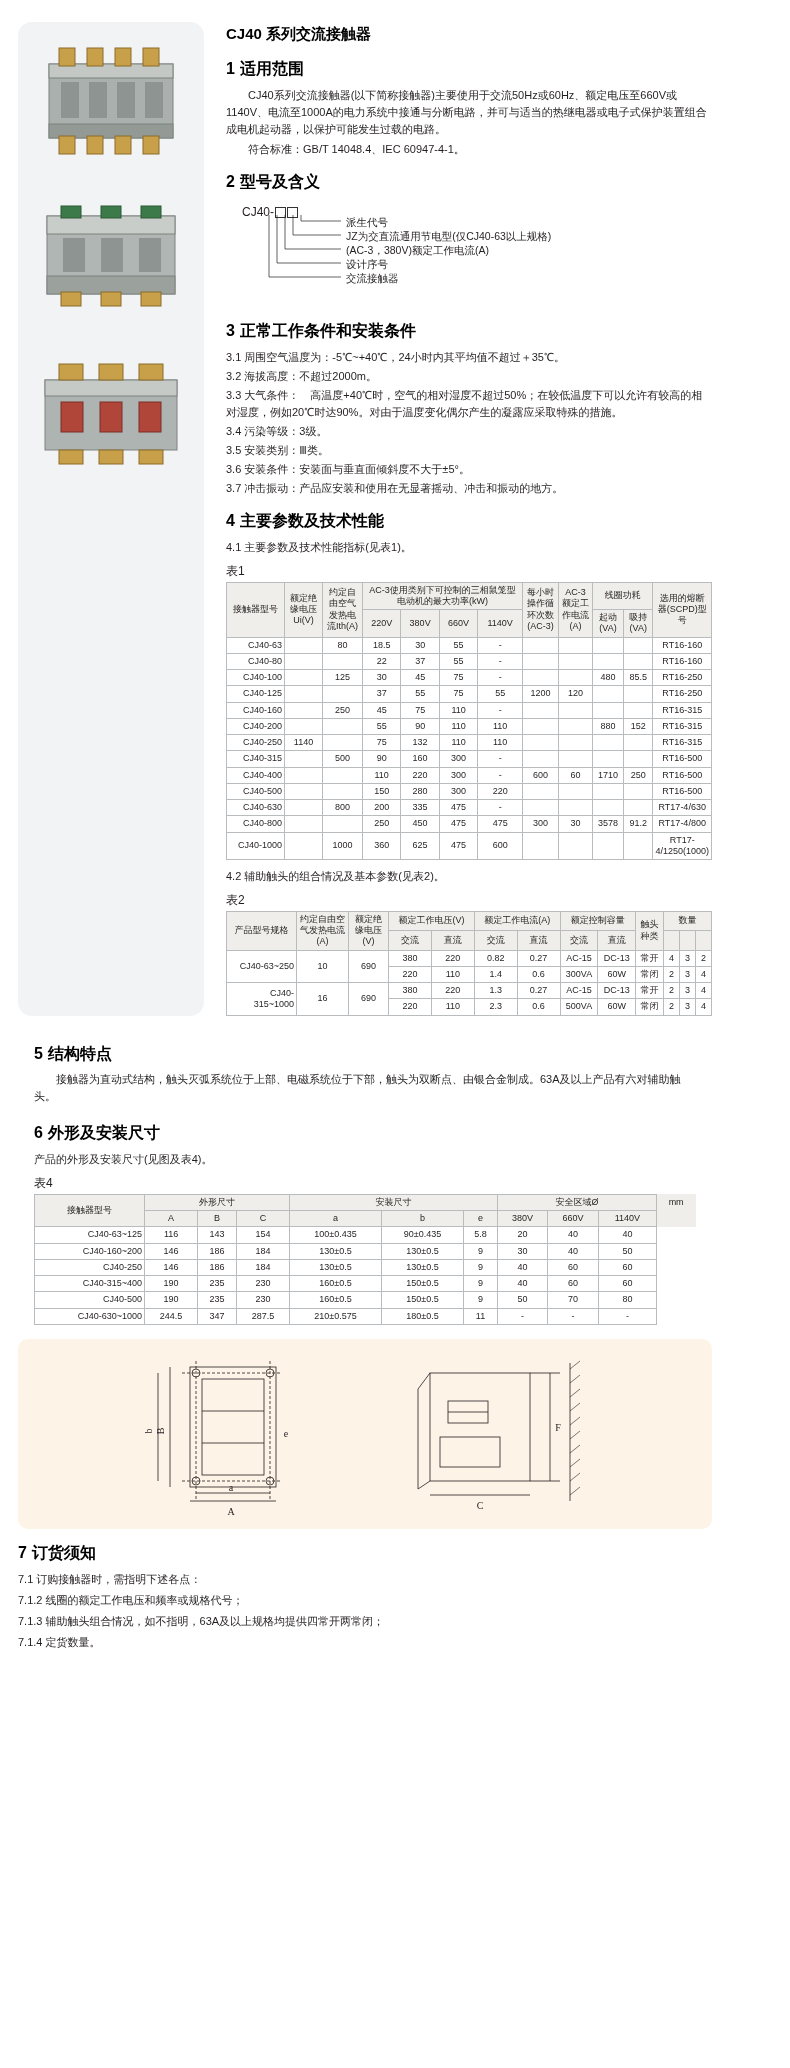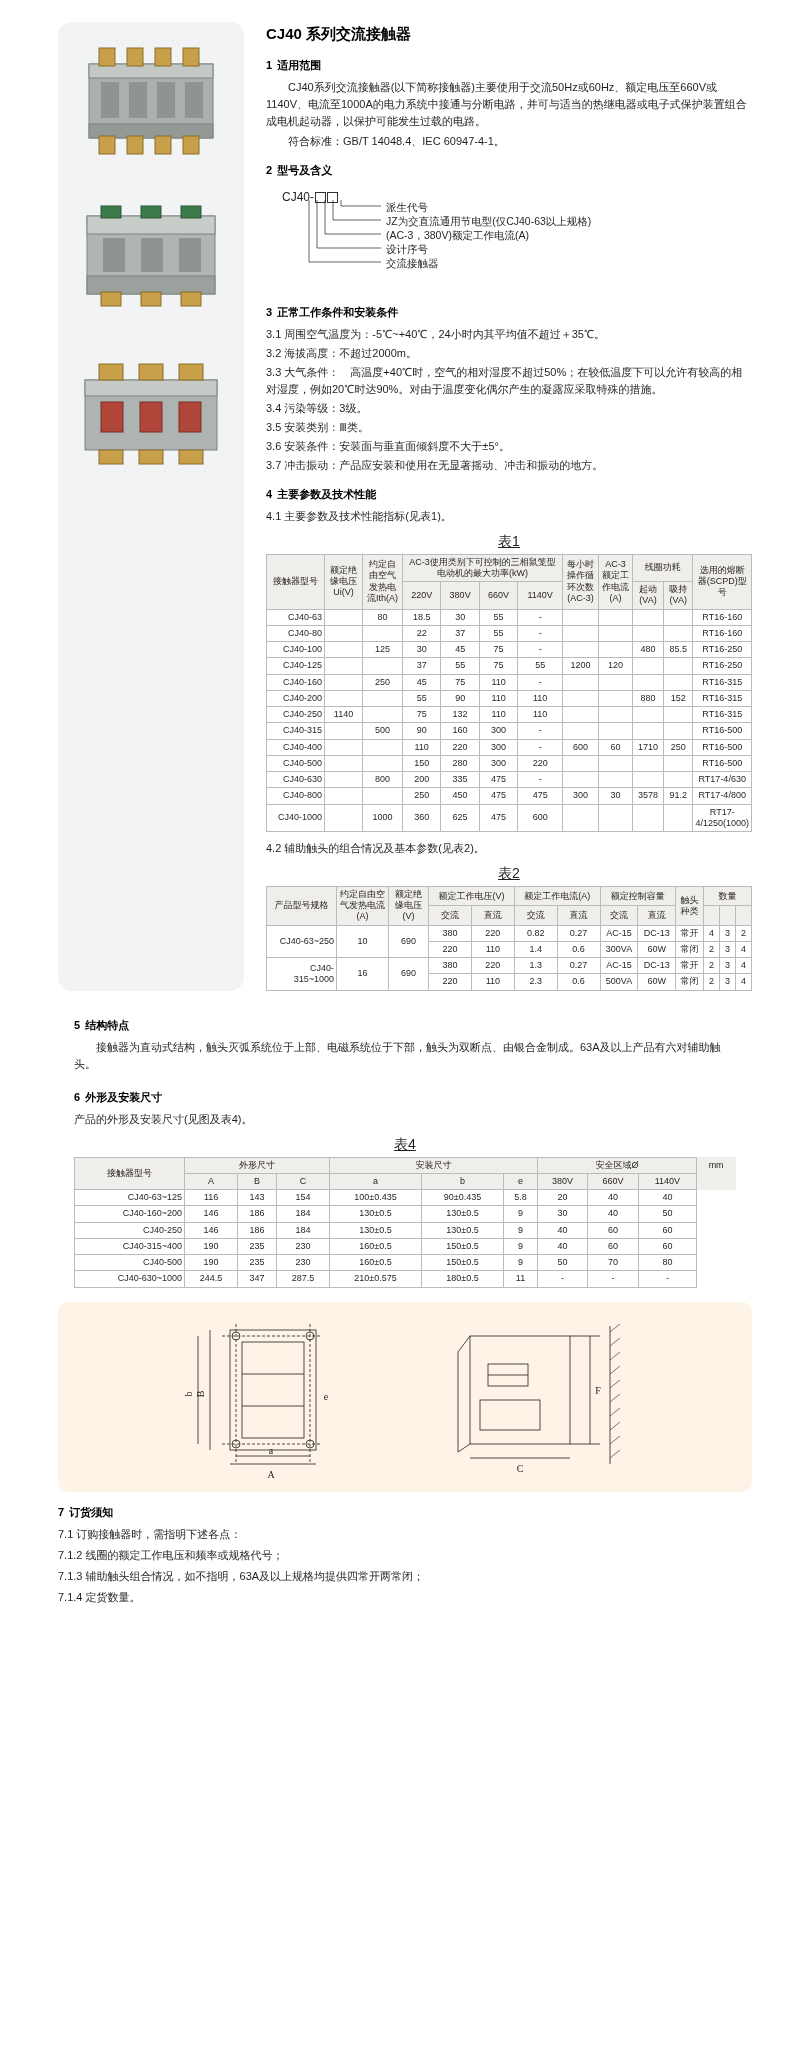--- a/index.html
+++ b/index.html
@@ -5,60 +5,60 @@
   * { box-sizing: border-box; }
   html, body { margin:0; padding:0; }
   body {
     width: 790px;
     background: #ffffff;
     font-family: "Liberation Sans", sans-serif;
     color: #231f20;
     font-size: 11px;
     line-height: 1.55;
   }
-  .page { position: relative; width: 730px; padding: 0 0 24px 0; margin-left: 40px; }
+  .page { position: relative; width: 730px; padding: 0 0 24px 0; }
 
   
   .top { display: flex; padding: 22px 18px 10px 18px; }
   .photo-col {
     width: 186px;
     flex: 0 0 186px;
     background: #f2f3f4;
     border-radius: 14px;
     padding: 12px 6px;
     display: flex;
     flex-direction: column;
     align-items: center;
     gap: 26px;
   }
   .photo { width: 160px; }
   .text-col { flex: 1 1 auto; padding-left: 22px; }
 
   h1.title { font-size: 15px; margin: 0 0 12px 0; font-weight: bold; color:#000; }
   h2.sect {
-    font-size: 11px; font-weight: bold; color: #000;
+    font-size: 16px; font-weight: bold; color: #000;
     margin: 12px 0 5px 0;
   }
   h2.sect .num { margin-right: 5px; }
   p.para { margin: 3px 0; text-indent: 2em; }
   p.flat { margin: 3px 0; }
   .indent1 { margin: 2px 0 2px 0; }
 
   
   .model { margin: 8px 0 4px 0; position: relative; height: 104px; font-size: 10.5px; }
   .model .code { position:absolute; left: 16px; top: 0; font-size: 12px; }
   .model .code .box {
     display:inline-block; width: 11px; height: 11px; border:1px solid #333;
     vertical-align: middle; margin-left:1px;
   }
   .model .lines { position:absolute; left: 0; top: 0; width: 330px; height: 104px; }
   .model .lbl { position: absolute; left: 120px; white-space: nowrap; }
 
   
-  .tblcap { text-align: center; font-size: 14px; margin: 6px 0 1px 0; color:#231f20;text-decoration:underline; }
+  .tblcap { text-align: left; font-size: 12px; margin: 6px 0 1px 0; color:#231f20; }
   table.d {
     border-collapse: collapse; width: 100%; font-size: 9px; line-height: 1.25;
   }
   table.d th, table.d td {
     border: 1px solid #b9bcbe; padding: 2px 2px; text-align: center; vertical-align: middle;
   }
   table.d thead th { background: #efeeea; font-weight: normal; }
   table.d td.l { text-align: right; padding-left: 5px; }
 
   

